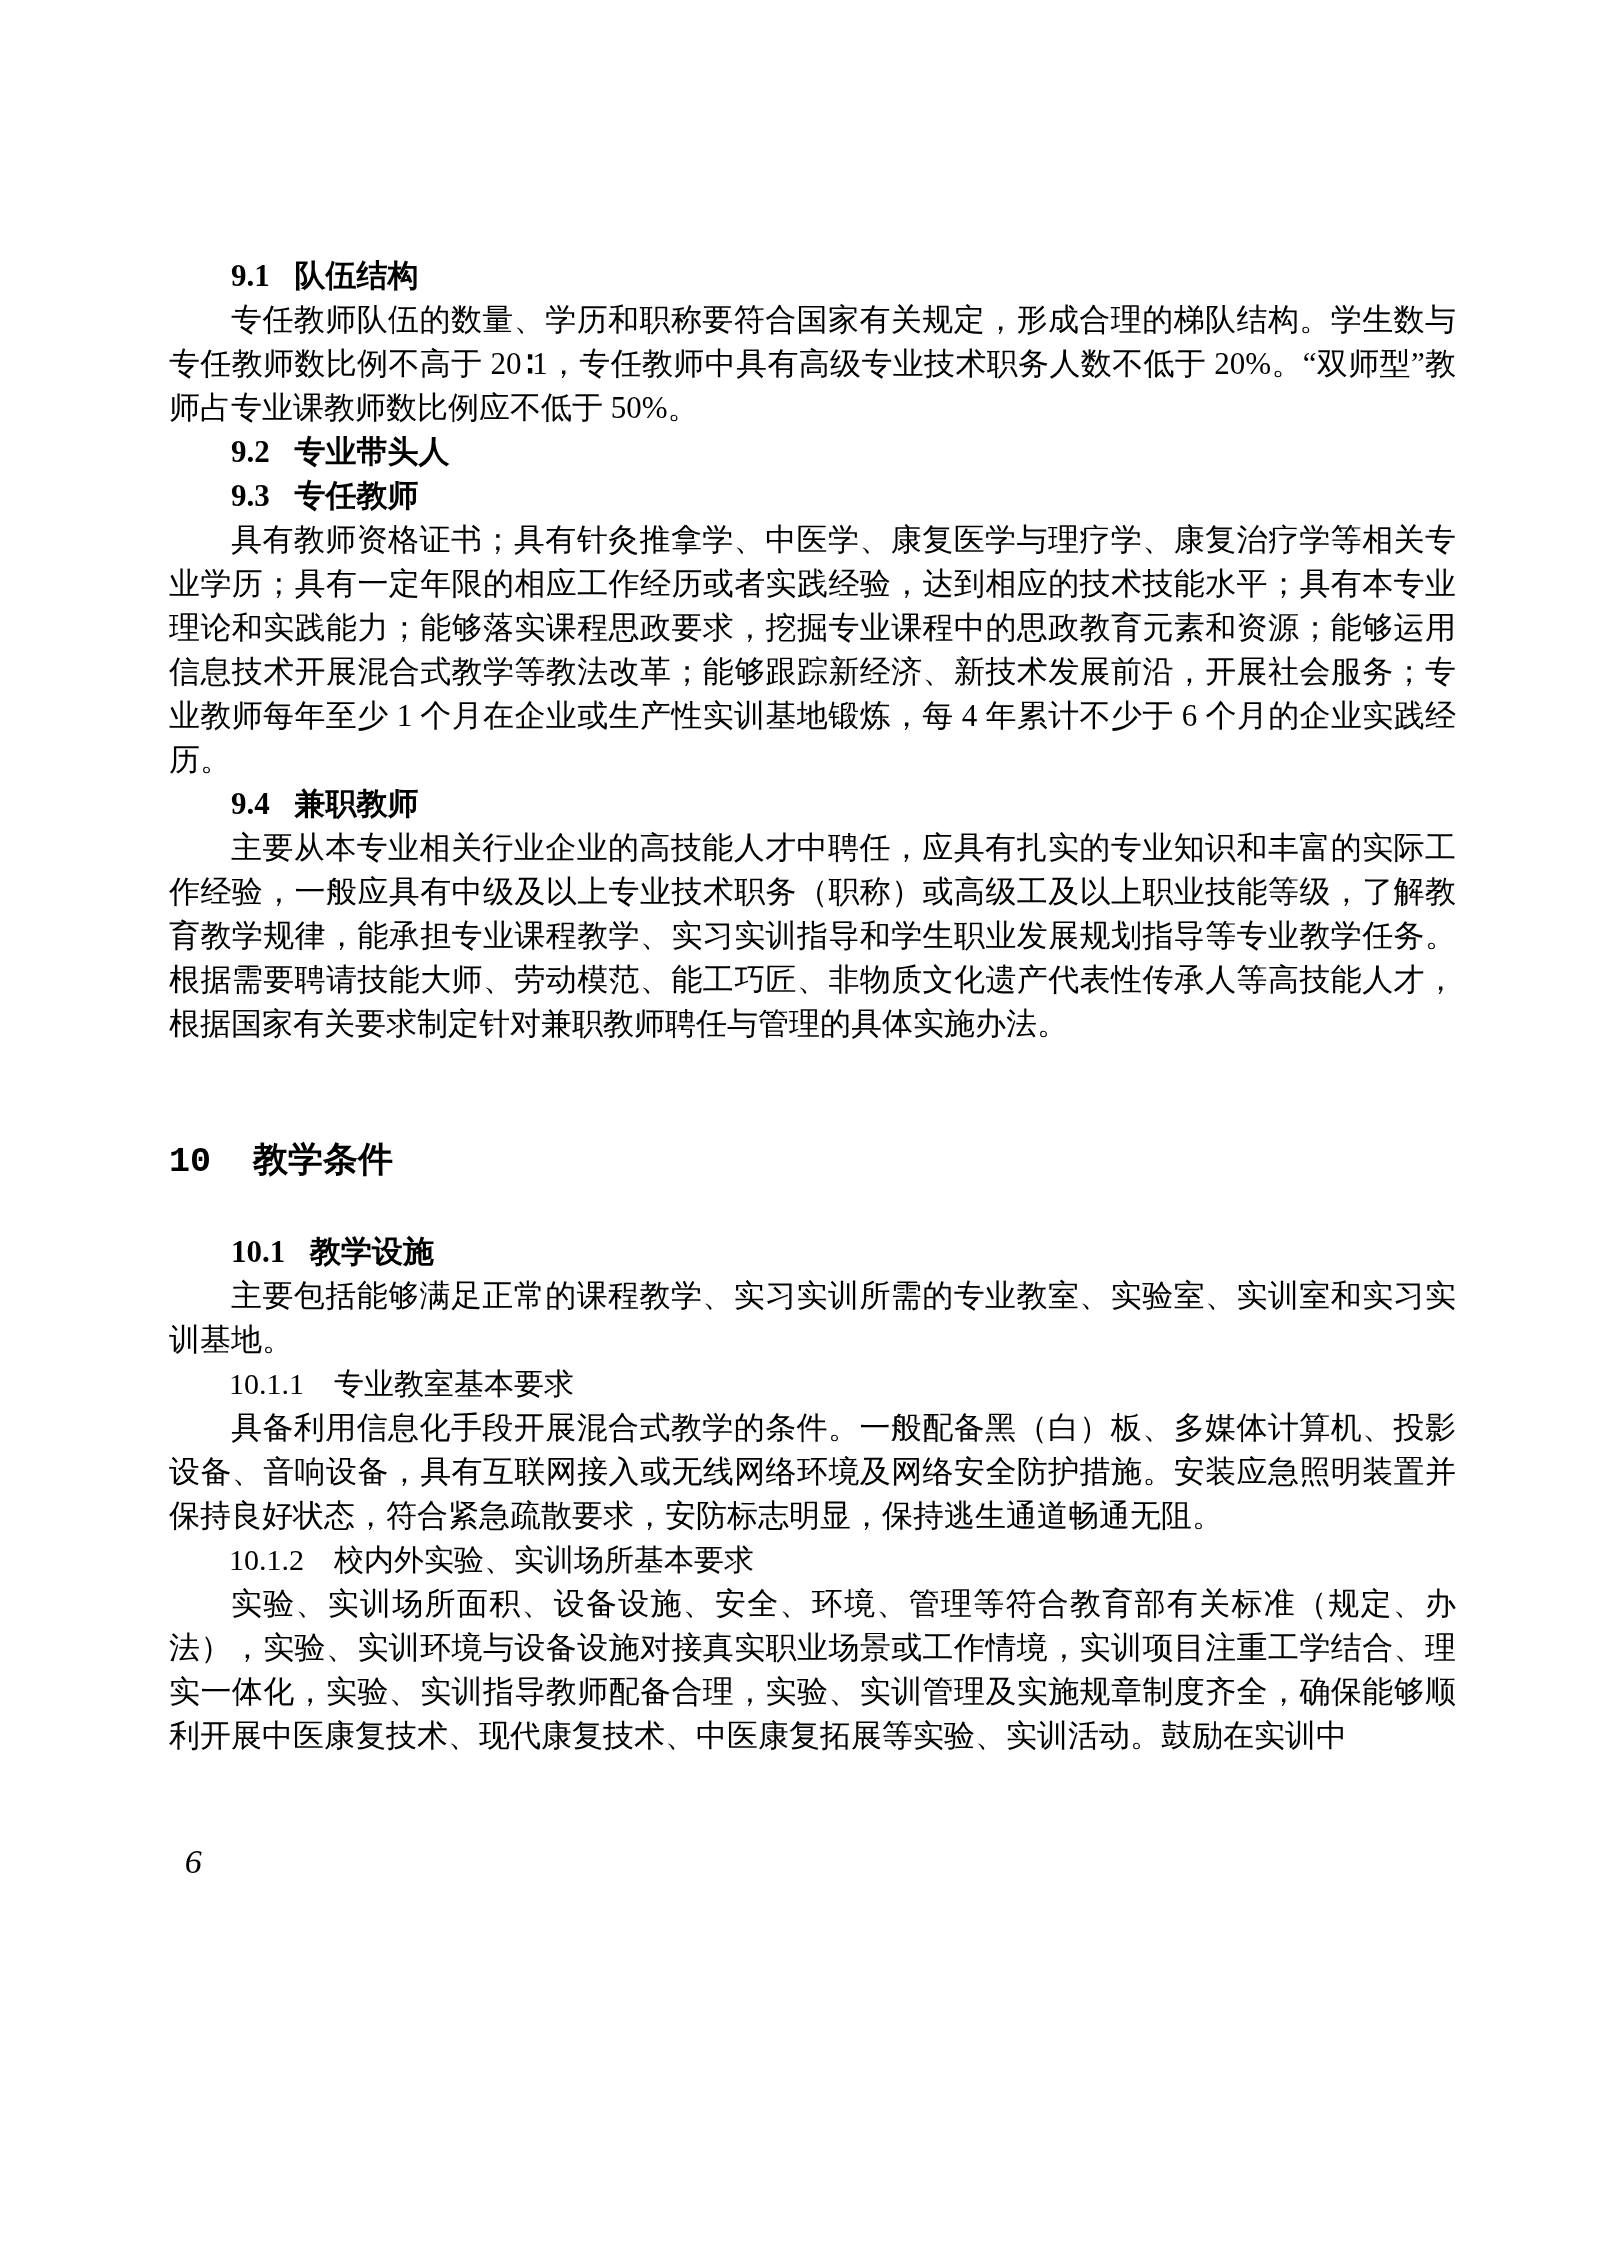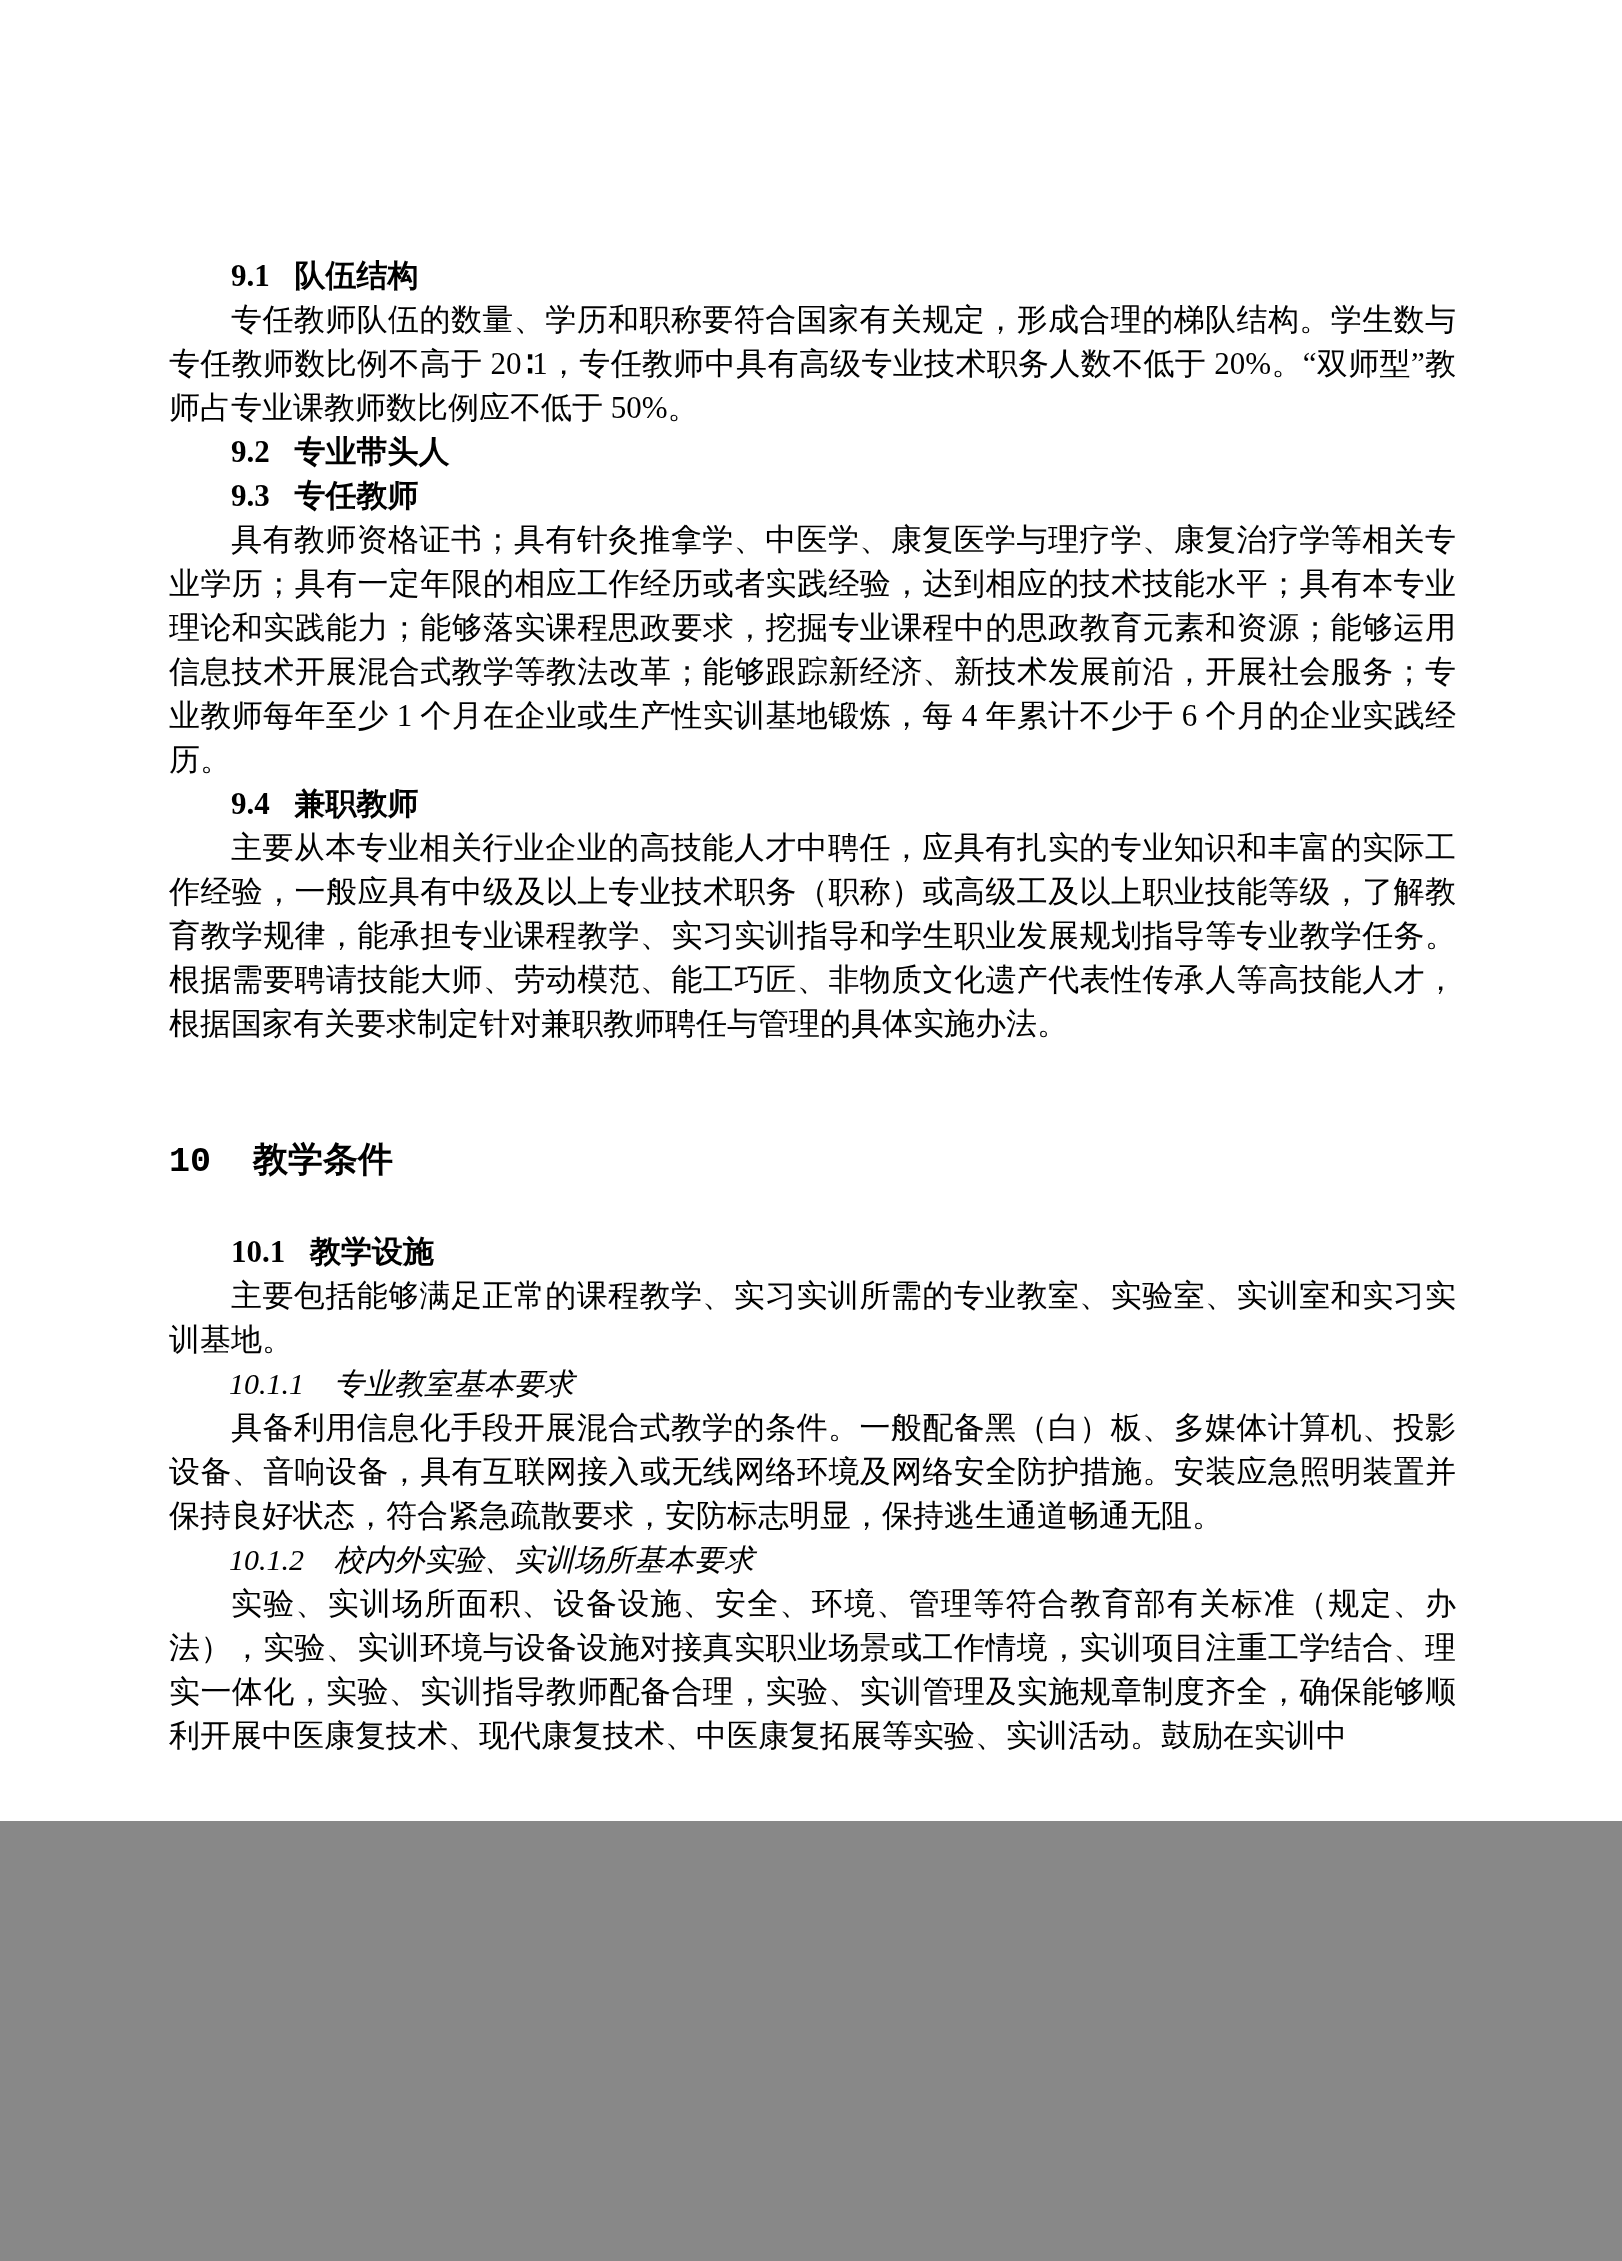--- a/index.html
+++ b/index.html
@@ -1,18 +1,18 @@
 <!DOCTYPE html>
 <html style="font-size:9px"><head>
 <meta charset="utf-8">
 <style>
   html,body { margin:0; padding:0; background:#888; }
   .page {
     position:relative;
-    width:1622px; height:1821px;
+    width:1622px; height:2261px;
     margin:0 auto;
     background:#ffffff;
     box-sizing:border-box;
     padding:254px 166px 0 169px;
     font-family:"Liberation Serif","DejaVu Serif",serif;
     font-size:31px;
     line-height:44px;
     color:#000000;
     overflow:hidden;
   }
@@ -38,21 +38,20 @@
     font-weight:bold;
     text-indent:0;
     font-family:Liberation Mono, monospace;
   }
   .chap-h .hnum { margin-right:1.2em; }
   .kai-h {
     margin:0;
     font-size:30px;
     line-height:44px;
     font-weight:normal;
-    font-style:italic;
     text-indent:2em;
     font-family:"Liberation Serif","DejaVu Serif",serif;
   }
   .kai-h .hnum { margin-right:1em; }
   .page-num {
     margin-top:82px;
     margin-left:15.7px;
     font-size:34px;
     line-height:44px;
     font-style:italic;

